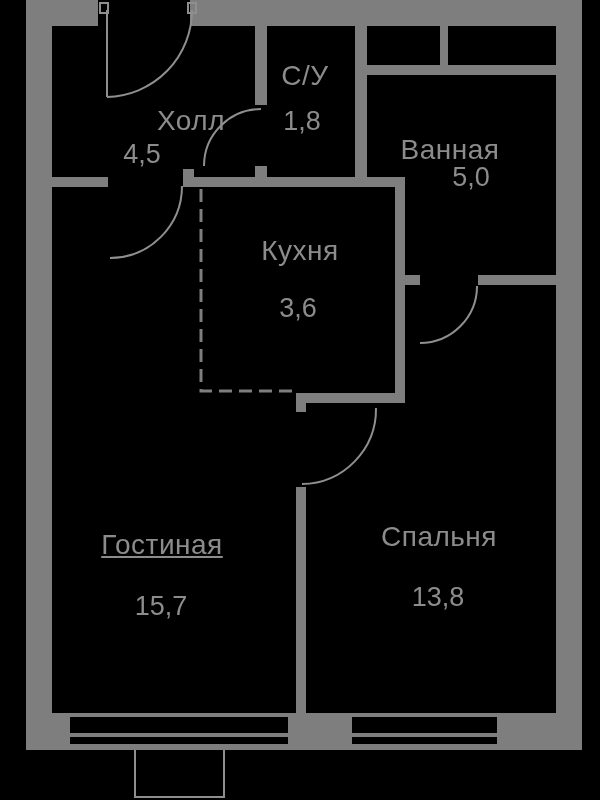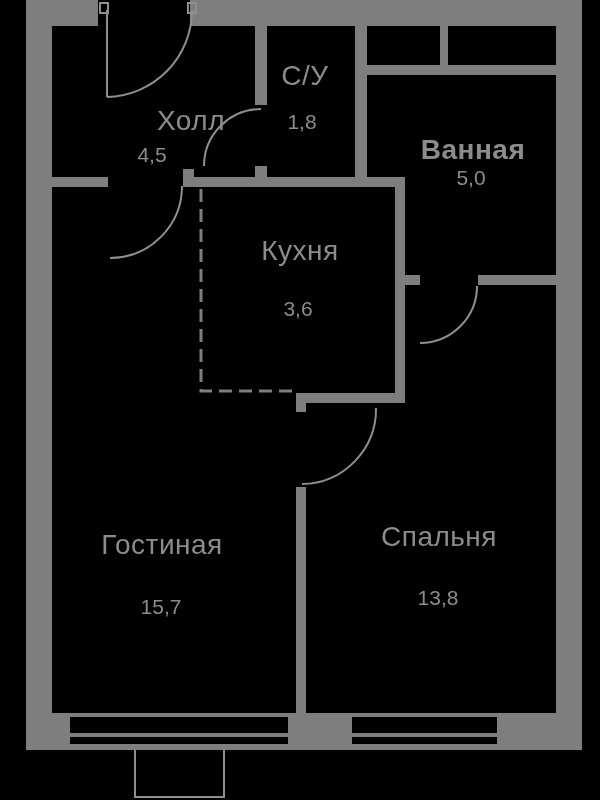--- a/index.html
+++ b/index.html
@@ -14,21 +14,21 @@
   .arc{fill:none;stroke:var(--color-line,#8f8f8f);stroke-width:2;}
   .leaf{stroke:var(--color-line,#8f8f8f);stroke-width:2;}
   .dash{fill:none;stroke:var(--color-wall,#7e7e7e);stroke-width:3;stroke-dasharray:13 7;}
   .framemark{fill:none;stroke:var(--color-line,#8f8f8f);stroke-width:2;}
   .balcony{fill:none;stroke:var(--color-line,#8f8f8f);stroke-width:2;}
   .room-label{
     position:absolute;transform:translate(-50%,-50%);
     color:var(--color-text,#8c8c8c);white-space:nowrap;line-height:1;
   }
   .room-name{font-size:28px;letter-spacing:0.5px;}
-  .room-area{font-size:21px;}
+  .room-area{font-size:27px;}
 </style>
 </head>
 <body>
 
 <div class="stage">
   <svg width="600" height="800" viewBox="0 0 600 800">
 
     <g>
 
       <rect class="wall" x="26" y="0" width="72" height="26"></rect>
@@ -73,29 +73,29 @@
       <rect class="win" x="70" y="717" width="218" height="16"></rect>
       <rect class="win" x="70" y="737" width="218" height="7"></rect>
       <rect class="win" x="352" y="717" width="145" height="16"></rect>
       <rect class="win" x="352" y="737" width="145" height="7"></rect>
     </g>
 
     <path class="balcony" d="M135,750 V797 H224 V750"></path>
   </svg>
 
   <div class="room-label room-name" style="left:146px;top:121px;margin-left:45px;">Холл</div>
-  <div class="room-label room-area" style="left:142px;top:154px;margin-left:10px;">4,5</div>
+  <div class="room-label room-area" style="left:142px;top:154px;">4,5</div>
 
   <div class="room-label room-name" style="left:305px;top:76px;">С/У</div>
   <div class="room-label room-area" style="left:302px;top:121px;">1,8</div>
 
-  <div class="room-label room-name" style="left:473px;top:150px;font-weight:bold;">Ванная</div>
+  <div class="room-label room-name" style="left:450px;top:150px;">Ванная</div>
   <div class="room-label room-area" style="left:471px;top:177px;">5,0</div>
 
   <div class="room-label room-name" style="left:300px;top:251px;">Кухня</div>
   <div class="room-label room-area" style="left:298px;top:308px;">3,6</div>
 
-  <div class="room-label room-name" style="left:162px;top:545px;">Гостиная</div>
+  <div class="room-label room-name" style="left:162px;top:545px;text-decoration:underline;">Гостиная</div>
   <div class="room-label room-area" style="left:161px;top:582px;margin-top:24px;">15,7</div>
 
   <div class="room-label room-name" style="left:439px;top:537px;">Спальня</div>
   <div class="room-label room-area" style="left:438px;top:573px;margin-top:24px;">13,8</div>
 </div>
 
 </body></html>

